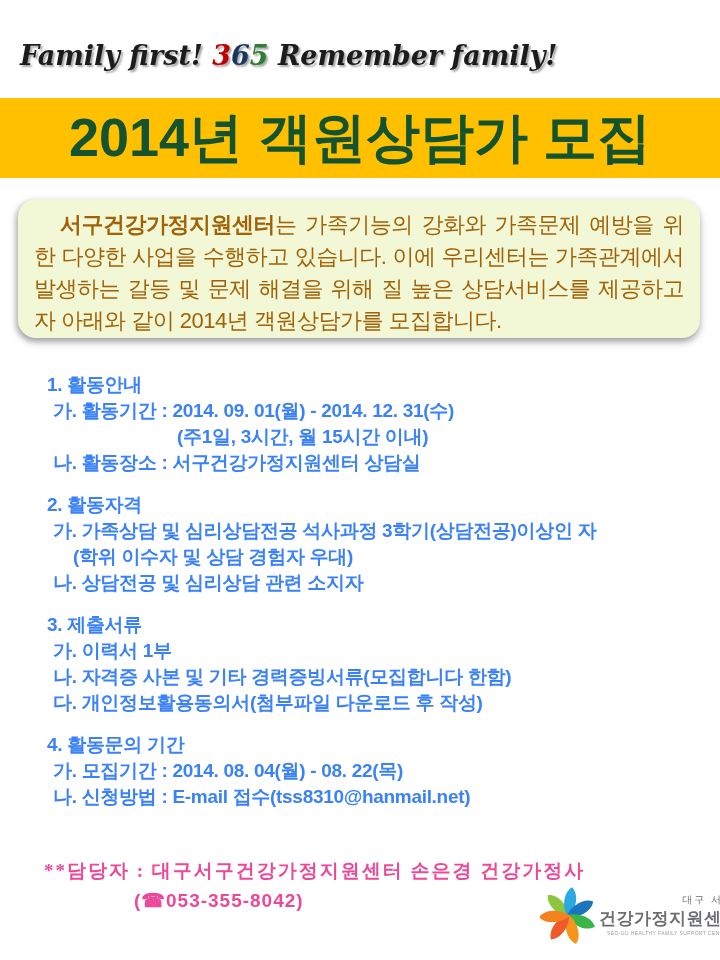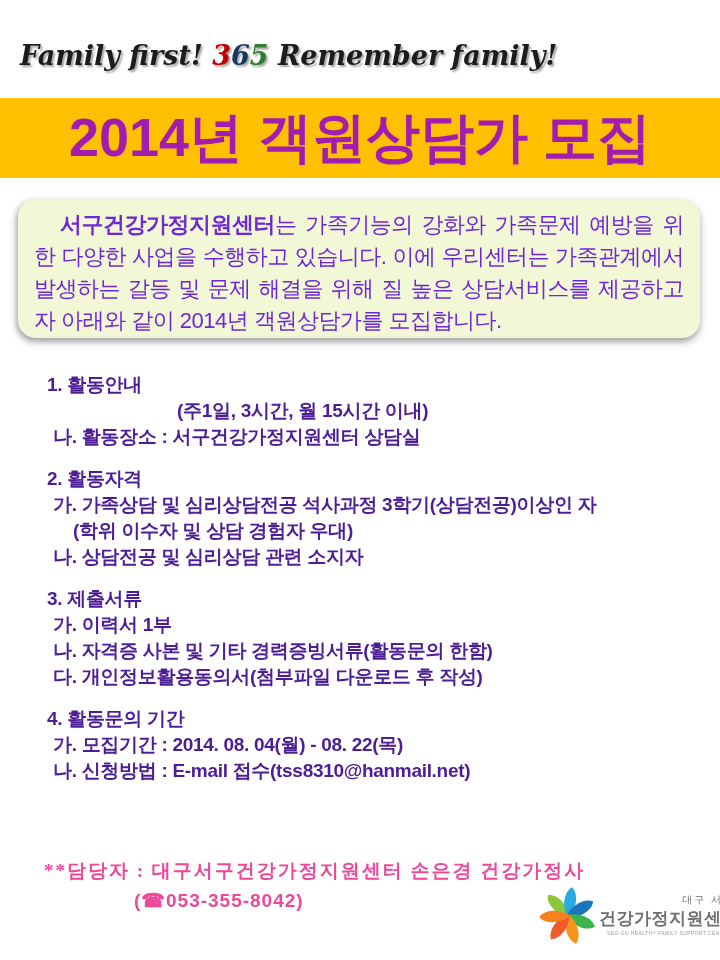--- a/index.html
+++ b/index.html
@@ -18,42 +18,42 @@
   .tagline .d3 { color:#c00000; }
   .tagline .d6 { color:#17375e; }
   .tagline .d5 { color:#2e7d32; }
 
   
   .banner {
     position:absolute; left:0; top:98px; width:720px; height:80px;
     background:#ffc000; display:flex; align-items:center; justify-content:center;
   }
   .banner-title {
-    font-size:54px; font-weight:bold; color:#a21caf; letter-spacing:0px;
+    font-size:54px; font-weight:bold; color:#14532d; letter-spacing:0px;
     white-space:nowrap;
     text-align:center;
   }
 
   
   .intro-box {
     position:absolute; left:18px; top:199px; width:682px; height:139px;
     box-sizing:border-box; background:#f2f7d5; border-radius:18px;
     padding:10px 16px 0 16px;
     box-shadow:0 4px 7px rgba(110,110,110,0.55), -3px 2px 5px rgba(150,150,150,0.35);
   }
   .intro-text {
-    margin:0; font-size:22px; line-height:32px; color:#6d28d9;
+    margin:0; font-size:22px; line-height:32px; color:#a16207;
     text-align:justify; text-indent:26px; letter-spacing:-0.5px;
   }
   .intro-text .lead { font-weight:bold; }
 
   
   .body-block {
     position:absolute; left:47px; top:372px; width:645px;
-    font-size:19px; font-weight:bold; color:#4c1d95;
+    font-size:19px; font-weight:bold; color:#3b82f6;
   }
   .sec { margin:0 0 16px 0; }
   .line { line-height:26px; white-space:nowrap; letter-spacing:-0.3px; }
   .lh  { padding-left:0; }
   .ls  { padding-left:6px; }
   .lc1 { padding-left:130px; }
   .lc2 { padding-left:26px; }
 
   
   .footer {
@@ -99,35 +99,36 @@
   </div>
 
   <div class="intro-box">
     <p class="intro-text"><span class="lead">서구건강가정지원센터</span><span>는 가족기능의 강화와 가족문제 예방을 위한 다양한 사업을 수행하고 있습니다. 이에 우리센터는 가족관계에서 발생하는 갈등 및 문제 해결을 위해 질 높은 상담서비스를 제공하고자 아래와 같이 2014년 객원상담가를 모집합니다.</span></p>
   </div>
 
   <div class="body-block">
 
     <div class="sec">
       <div class="line lh">1. 활동안내</div>
+      <div class="line ls">가. 활동기간 : 2014. 09. 01(월) - 2014. 12. 31(수)</div>
       <div class="line lc1">(주1일, 3시간, 월 15시간 이내)</div>
       <div class="line ls">나. 활동장소 : 서구건강가정지원센터 상담실</div>
     </div>
 
     <div class="sec">
       <div class="line lh">2. 활동자격</div>
       <div class="line ls">가. 가족상담 및 심리상담전공 석사과정 3학기(상담전공)이상인 자</div>
       <div class="line lc2">(학위 이수자 및 상담 경험자 우대)</div>
       <div class="line ls">나. 상담전공 및 심리상담 관련 소지자</div>
     </div>
 
     <div class="sec">
       <div class="line lh">3. 제출서류</div>
       <div class="line ls">가. 이력서 1부</div>
-      <div class="line ls">나. 자격증 사본 및 기타 경력증빙서류(활동문의 한함)</div>
+      <div class="line ls">나. 자격증 사본 및 기타 경력증빙서류(모집합니다 한함)</div>
       <div class="line ls">다. 개인정보활용동의서(첨부파일  다운로드 후 작성)</div>
     </div>
 
     <div class="sec">
       <div class="line lh">4. 활동문의 기간</div>
       <div class="line ls">가. 모집기간 : 2014. 08. 04(월) - 08. 22(목)</div>
       <div class="line ls">나. 신청방법 : E-mail 접수(tss8310@hanmail.net)</div>
     </div>
 
   </div>

